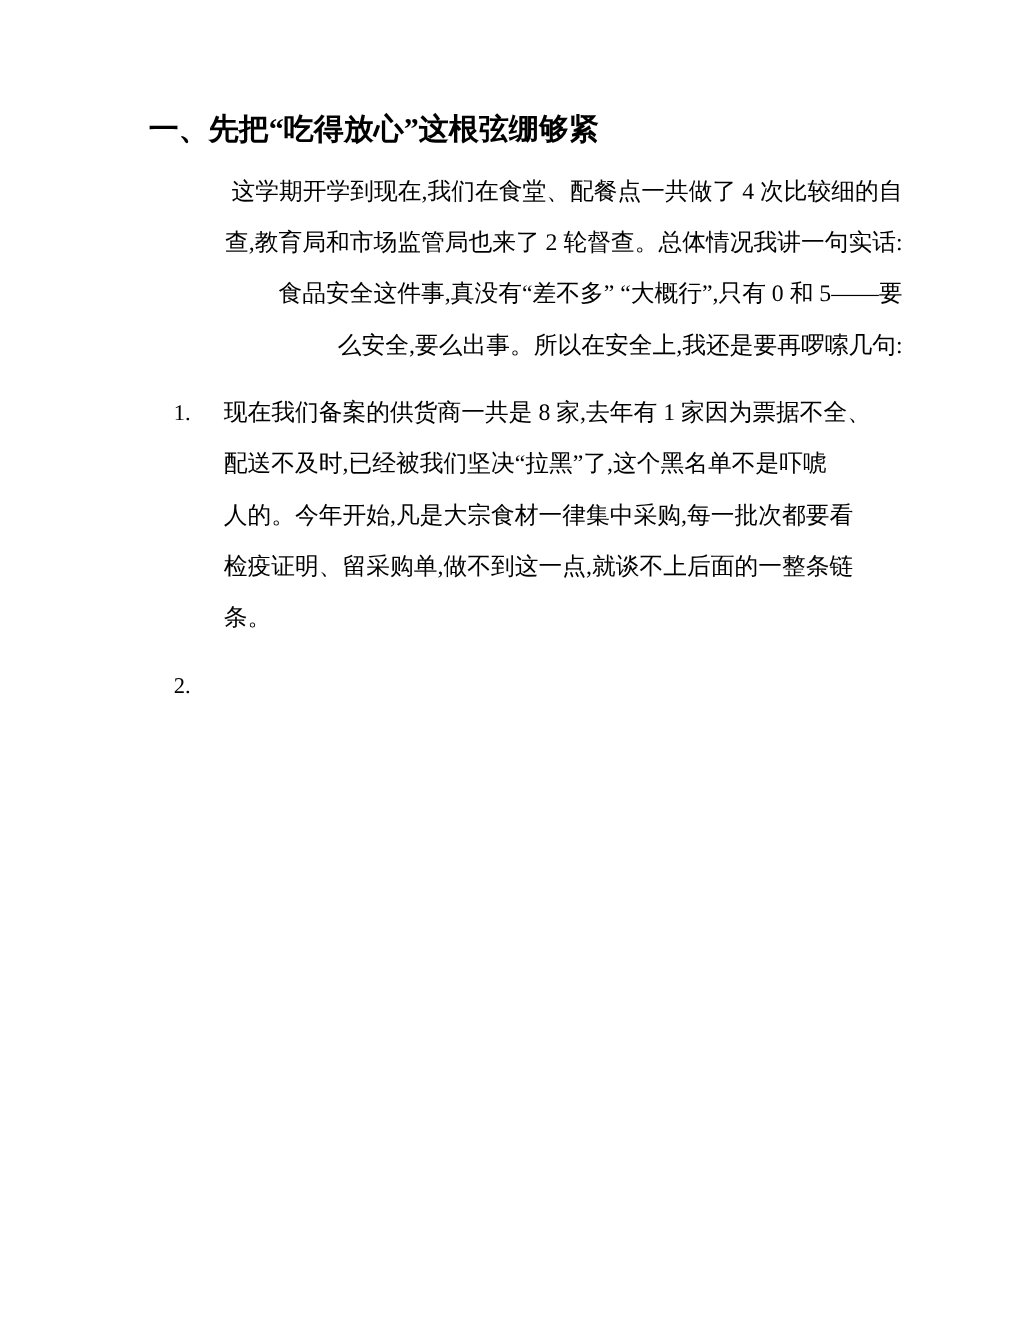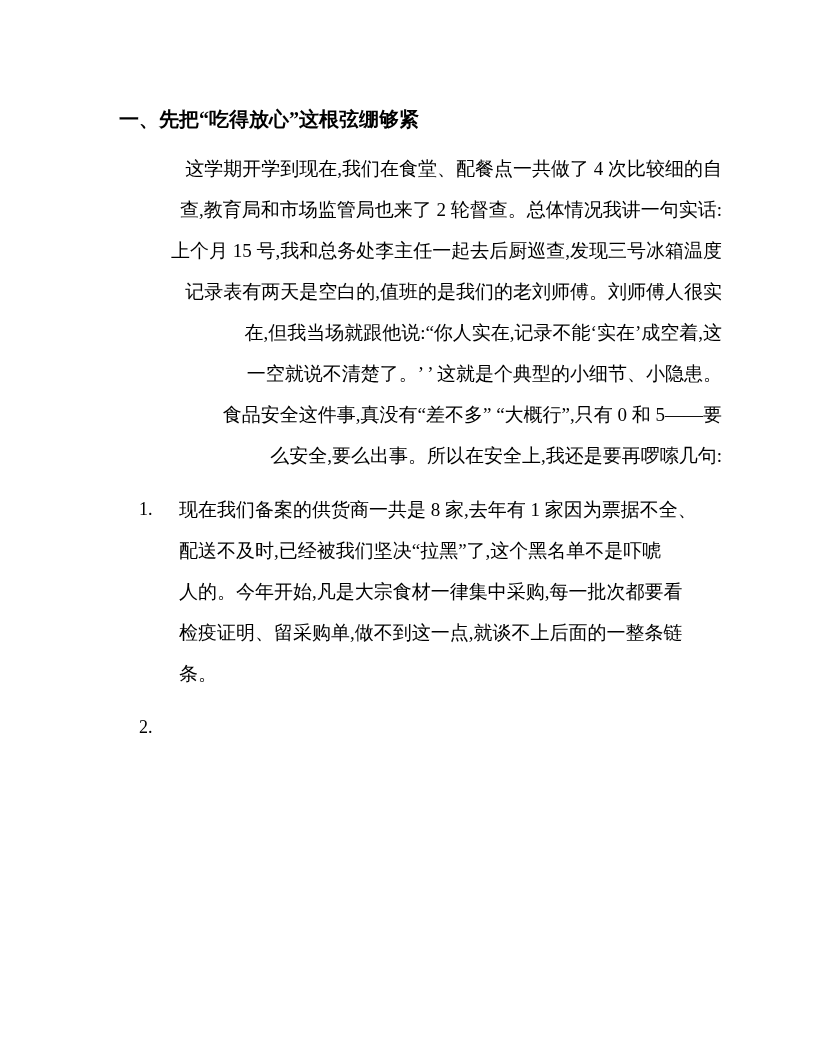--- a/index.html
+++ b/index.html
@@ -13,24 +13,24 @@
     height: 1056px;
     margin: 0 auto;
     background: #ffffff;
     box-sizing: border-box;
     padding: 88px 94px 0 119px;
     color: #000000;
     font-family: "Liberation Serif", "DejaVu Serif", serif;
     overflow: hidden;
   }
   .heading {
-    font-size: 20px;
+    font-size: 24px;
     line-height: 30px;
     font-weight: 700;
-    margin: 16px 0 14px 0;
+    margin: 1px 0 14px 0;
   }
   .para {
     font-size: 19px;
     line-height: 41px;
     margin: 0;
     white-space: pre-line;
     text-align: right;
   }
   .para .bold-run {
     font-weight: 700;
@@ -68,24 +68,20 @@
 <body>
 
 <div class="page">
 
   <h1 class="heading">一、先把“吃得放心”这根弦绷够紧</h1>
 
   <p class="para"><span>这学期开学到现在,我们在食堂、配餐点一共做了 4 次比较细的自
 查,教育局和市场监管局也来了 2 轮督查。总体情况我讲一句实话:
 </span></p>
 
-  <p class="para">上个月 15 号,我和总务处李主任一起去后厨巡查,发现三号冰箱温度
-记录表有两天是空白的,值班的是我们的老刘师傅。刘师傅人很实
-在,但我当场就跟他说:“你人实在,记录不能‘实在’成空着,这
-一空就说不清楚了。’ ’ 这就是个典型的小细节、小隐患。</p>
 
   <p class="para">食品安全这件事,真没有“差不多” “大概行”,只有 0 和 5——要
 么安全,要么出事。所以在安全上,我还是要再啰嗦几句:</p>
 
   <div class="list">
 
     <div class="list-item">
       <span class="li-num">1.</span>
       <p class="li-body">现在我们备案的供货商一共是 8 家,去年有 1 家因为票据不全、
 配送不及时,已经被我们坚决“拉黑”了,这个黑名单不是吓唬

